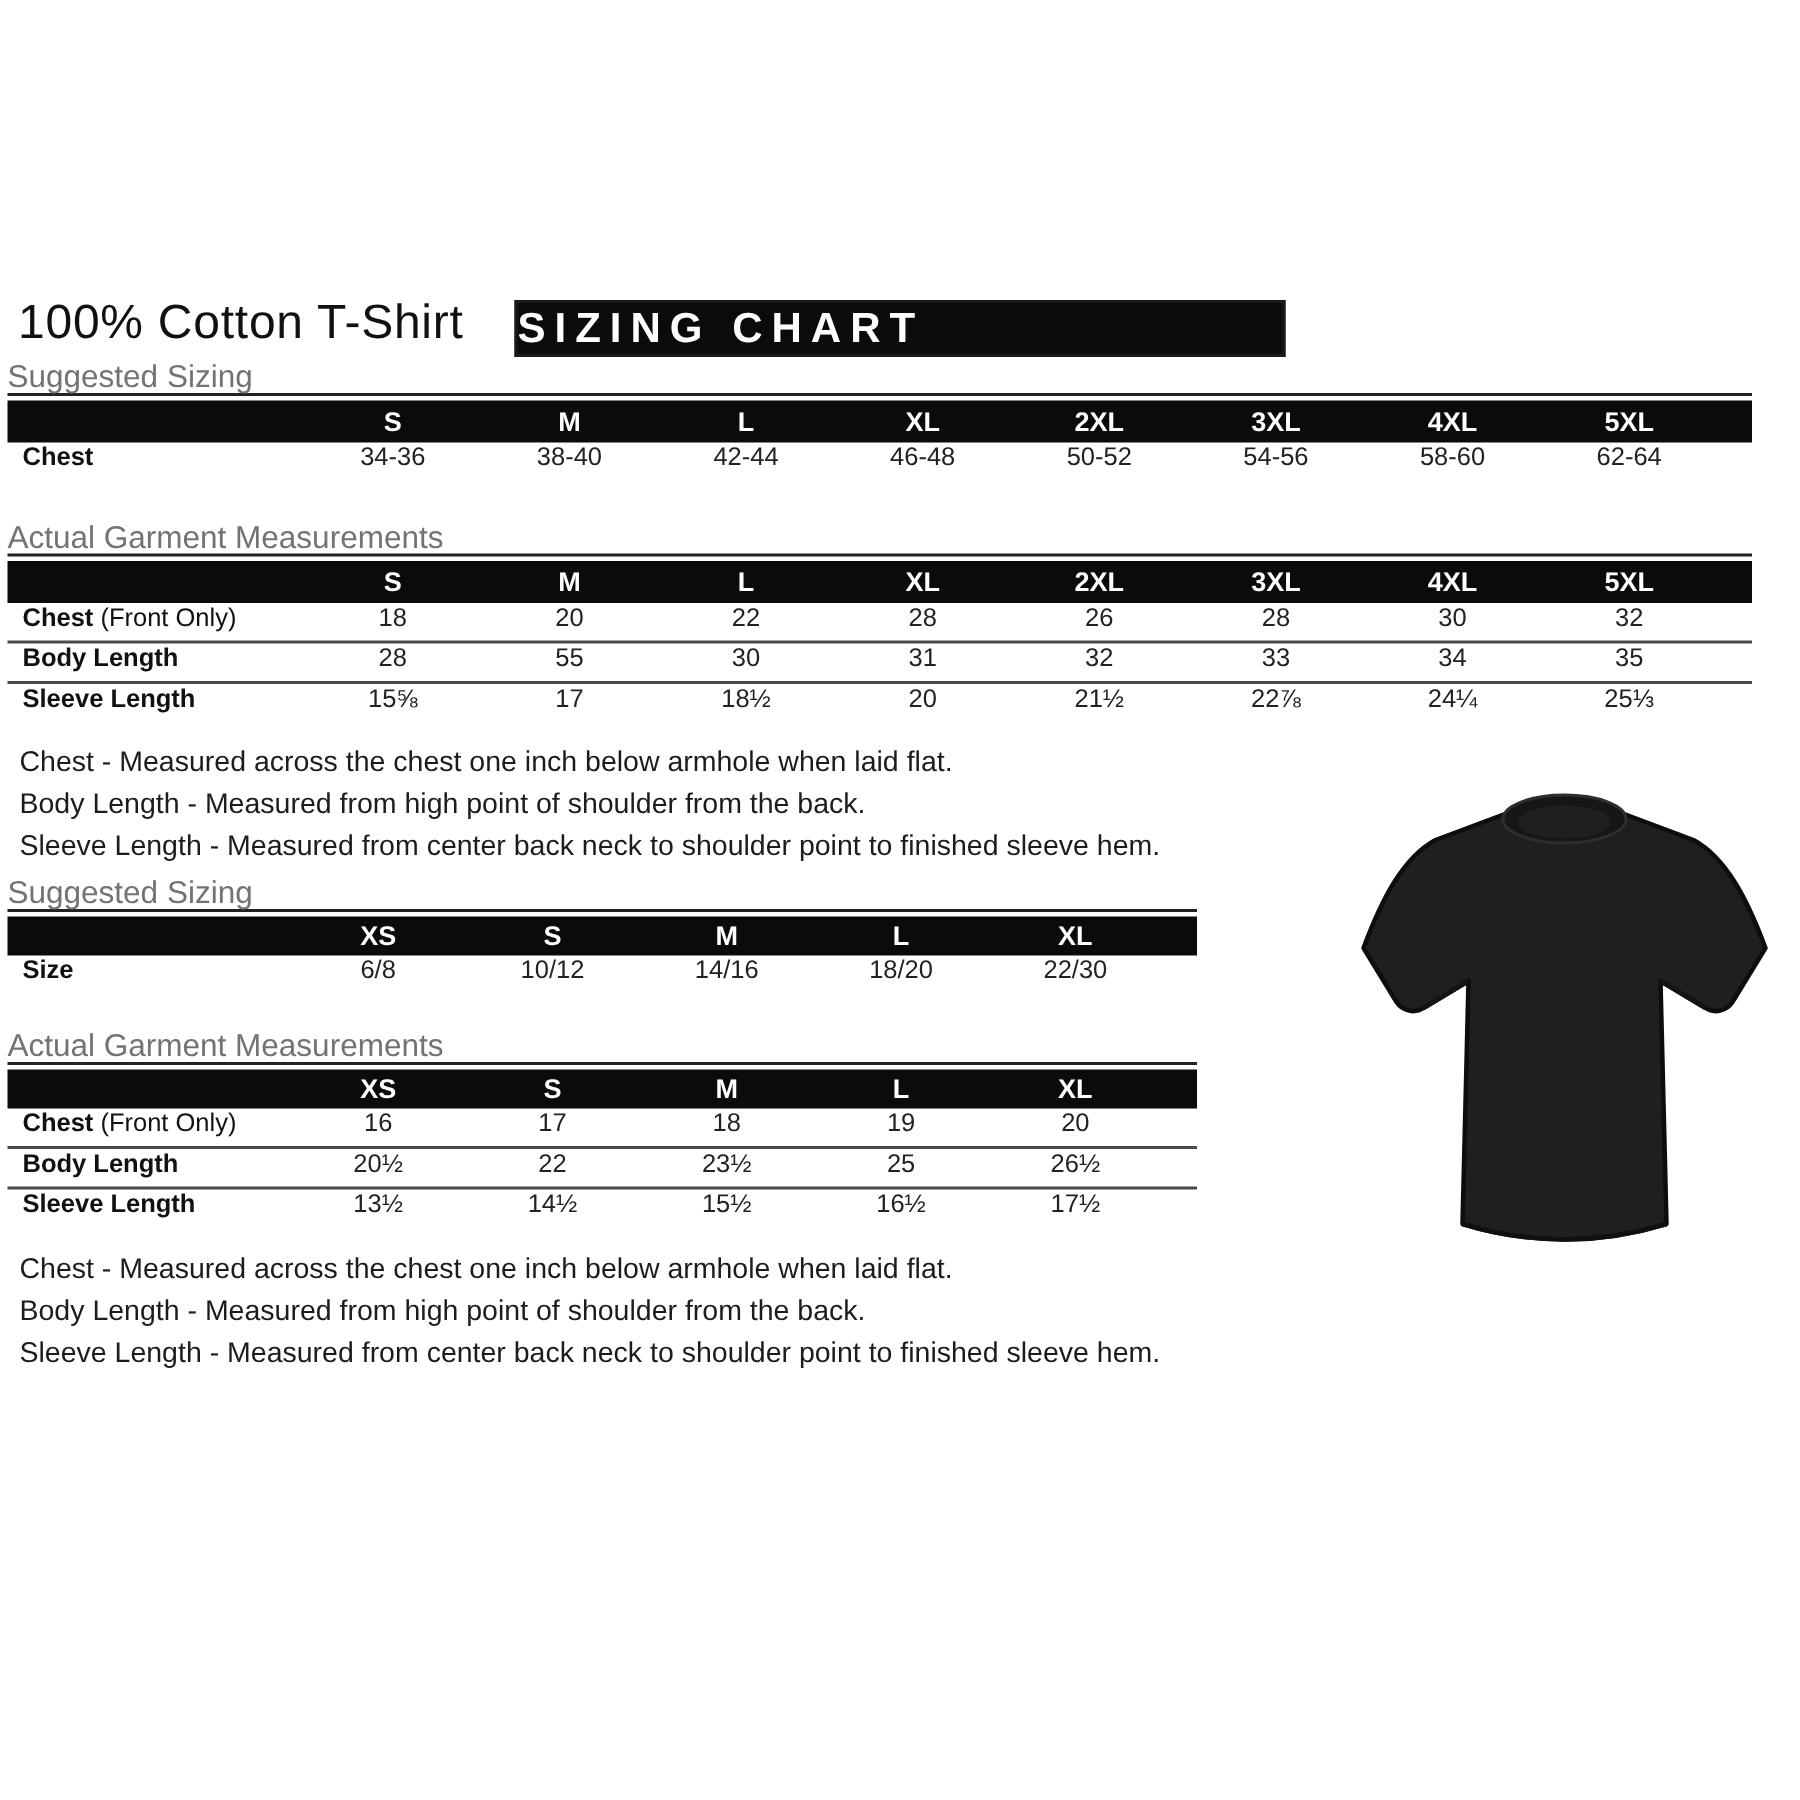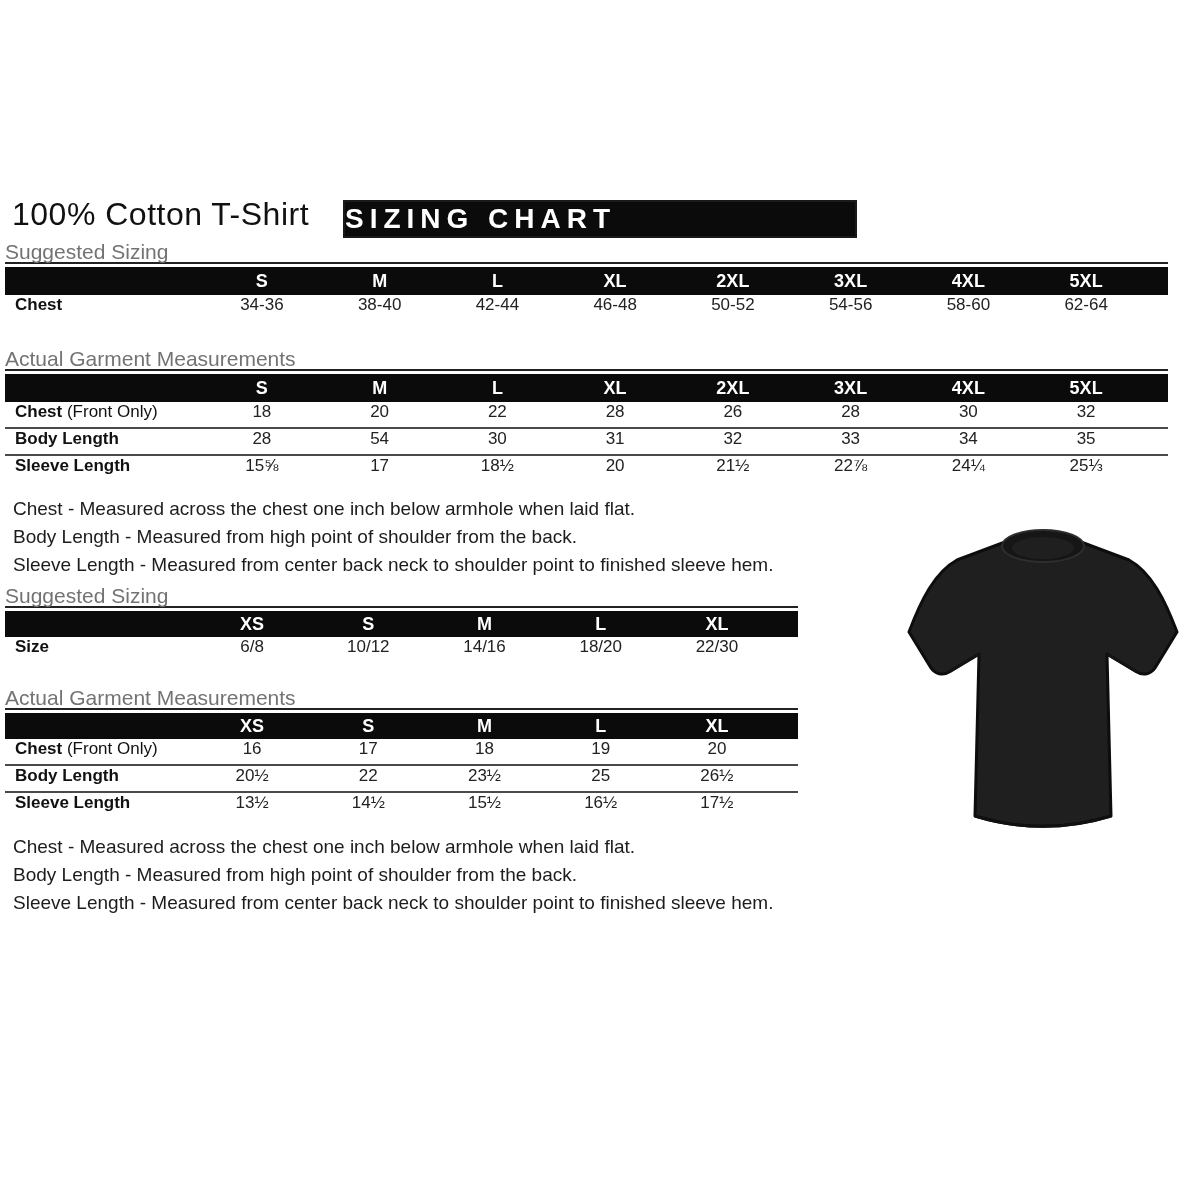--- a/index.html
+++ b/index.html
@@ -109,21 +109,21 @@
         <div class="cell">22</div>
         <div class="cell">28</div>
         <div class="cell">26</div>
         <div class="cell">28</div>
         <div class="cell">30</div>
         <div class="cell">32</div>
       </div>
       <div class="trow">
         <div class="cell label"><b>Body Length</b></div>
         <div class="cell">28</div>
-        <div class="cell">54</div>
+        <div class="cell">55</div>
         <div class="cell">30</div>
         <div class="cell">31</div>
         <div class="cell">32</div>
         <div class="cell">33</div>
         <div class="cell">34</div>
         <div class="cell">35</div>
       </div>
       <div class="trow">
         <div class="cell label"><b>Sleeve Length</b></div>
         <div class="cell">15⅝</div>

